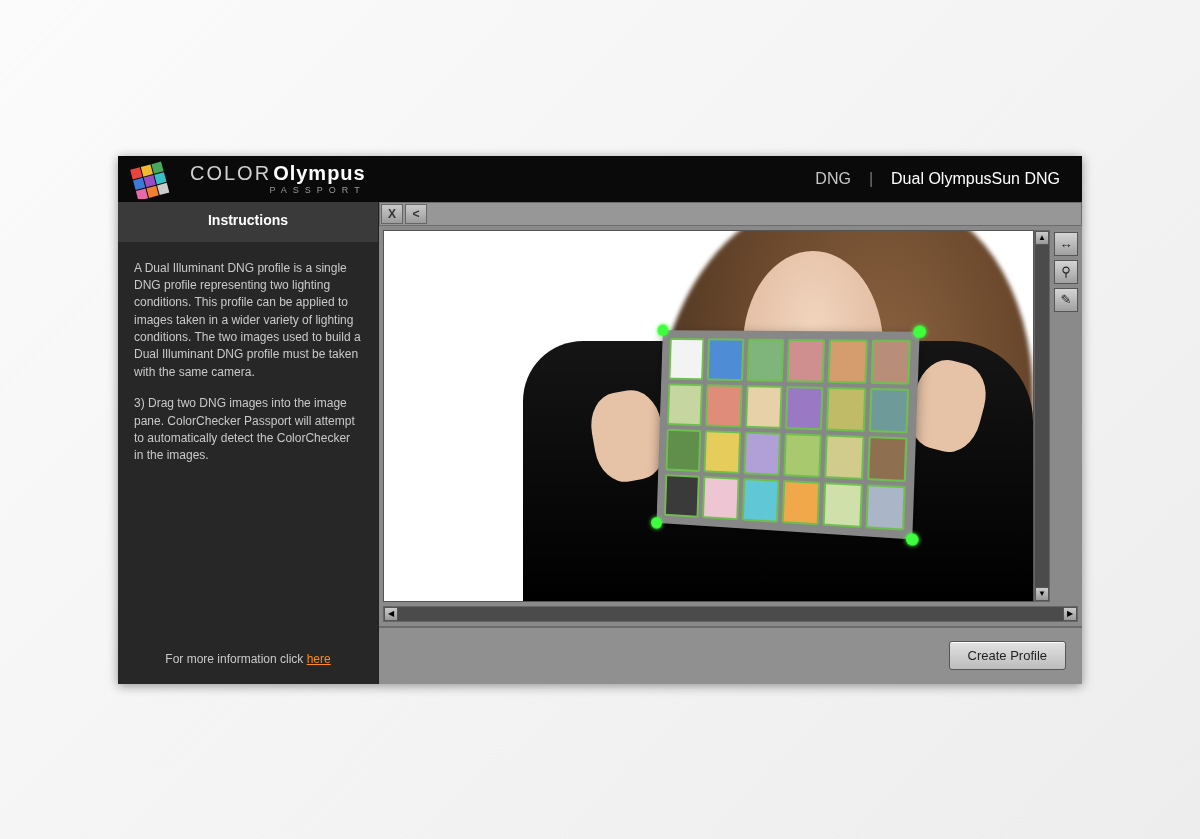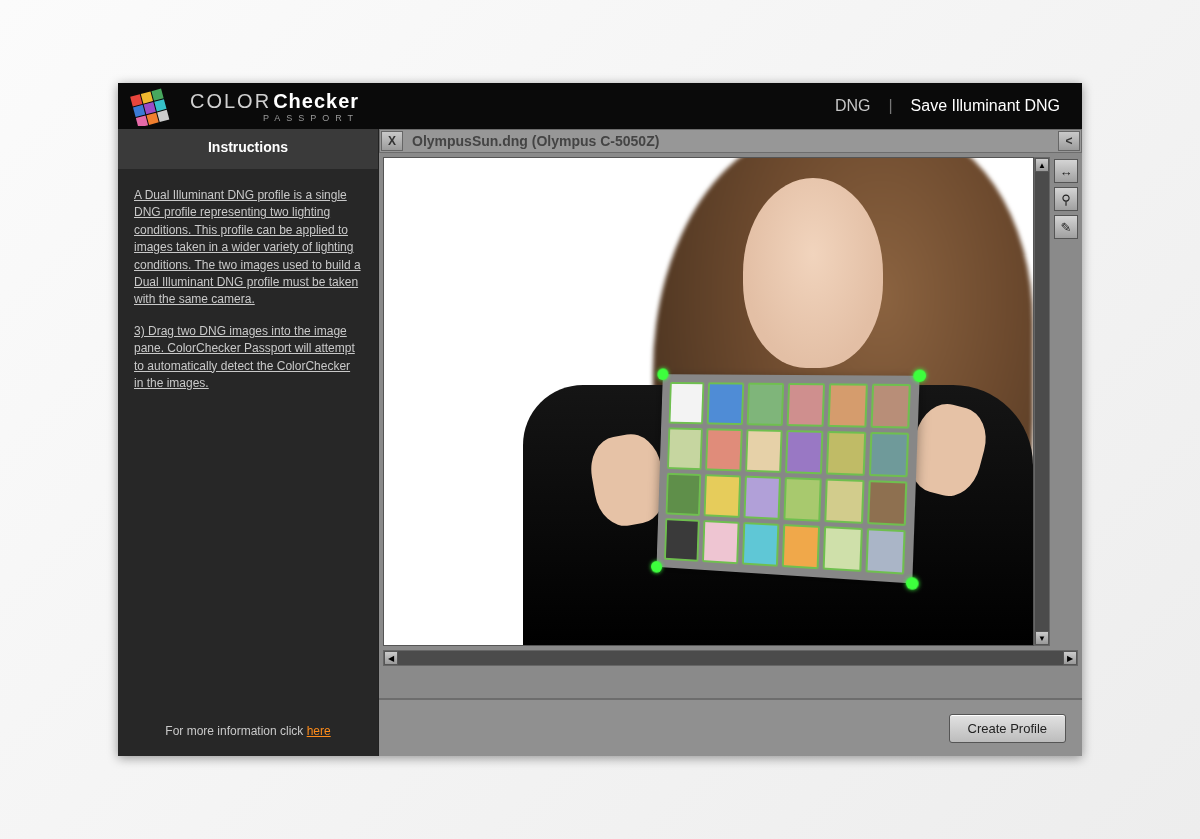--- a/index.html
+++ b/index.html
@@ -1,19 +1,19 @@
 <!DOCTYPE html>
 <html><head>
 <meta charset="utf-8">
 <style>
   * { box-sizing: border-box; margin: 0; padding: 0; }
   html, body { width: 1200px; height: 839px; font-family: Arial, Helvetica, sans-serif; }
   body { background: linear-gradient(135deg, #fbfbfb 0%, #ededed 100%); display: flex; align-items: center; justify-content: center; }
 
-  .app-window { width: 964px; height: 673px; background: #4c1d95; box-shadow: 0 2px 10px rgba(0,0,0,0.4); display: flex; flex-direction: column; }
+  .app-window { width: 964px; height: 528px; background: #4c1d95; box-shadow: 0 2px 10px rgba(0,0,0,0.4); display: flex; flex-direction: column; }
 
   
   .header { height: 46px; background: #0a0a0a; display: flex; align-items: center; color: #fff; }
   .logo-area { display: flex; align-items: center; padding-left: 10px; }
   .logo-icon { width: 58px; height: 40px; }
   .logo-text { display: flex; flex-direction: column; margin-left: 4px; }
   .logo-main { display: flex; align-items: baseline; gap: 2px; }
   .logo-color { font-size: 20px; font-weight: 300; letter-spacing: 2px; color: #d0d0d0; }
   .logo-checker { font-size: 20px; font-weight: 600; letter-spacing: 1px; color: #fff; }
   .logo-sub { font-size: 9px; letter-spacing: 6px; color: #999; text-align: right; }
@@ -23,21 +23,21 @@
   .nav-item.active { color: #fff; font-weight: 500; }
   .nav-sep { color: #777; }
 
   
   .body { flex: 1; display: flex; min-height: 0; }
 
   
   .sidebar { width: 260px; background: #272727; color: #c9c9c9; font-size: 12px; display: flex; flex-direction: column; }
   .sidebar-title { text-align: center; color: #fff; font-weight: bold; font-size: 14px; padding: 10px 0 14px 0; background: #3a3a3a; }
   .sidebar-content { padding: 18px 16px; flex: 1; line-height: 1.45; overflow: auto; }
-  .sidebar-content p { margin-bottom: 14px; text-decoration: underline; }
+  .sidebar-content p { margin-bottom: 14px; }
   .sidebar-footer { text-align: center; font-size: 12px; color: #c9c9c9; padding: 12px 0 18px 0; }
   .sidebar-footer a { color: #ff8c1a; text-decoration: underline; cursor: pointer; }
 
   
   .main { flex: 1; background: #8a8a8a; display: flex; flex-direction: column; border-left: 1px solid #222; }
   .image-header { height: 24px; background: #979797; border: 1px solid #6d6d6d; display: flex; align-items: center; }
   .close-btn, .collapse-btn { width: 22px; height: 20px; background: linear-gradient(#c9c9c9,#9c9c9c); border: 1px solid #666; display: flex; align-items: center; justify-content: center; font-size: 12px; font-weight: bold; color: #333; cursor: pointer; margin: 1px; }
   .image-title { flex: 1; padding-left: 8px; color: #444; font-weight: bold; font-size: 14px; }
 
   .image-area { flex: 1; position: relative; background: #8a8a8a; display: flex; padding: 4px; min-height: 0; }
@@ -55,21 +55,21 @@
   .corner-dot { position: absolute; width: 12px; height: 12px; background: #3dff3d; border-radius: 50%; box-shadow: 0 0 4px #3dff3d; }
 
   .v-scrollbar { width: 16px; background: #a8a8a8; border: 1px solid #666; display: flex; flex-direction: column; }
   .h-scrollbar { height: 16px; background: #a8a8a8; border: 1px solid #666; display: flex; margin: 0 4px 4px 4px; }
   .sb-btn { width: 14px; height: 14px; background: linear-gradient(#ccc,#999); border: 1px solid #555; font-size: 8px; display: flex; align-items: center; justify-content: center; cursor: pointer; }
   .sb-track { flex: 1; background: #4b4b4b; }
 
   .tool-panel { width: 28px; display: flex; flex-direction: column; gap: 4px; padding: 2px 0 0 4px; }
   .tool-btn { width: 24px; height: 24px; background: linear-gradient(#d4d4d4,#a0a0a0); border: 1px solid #555; display: flex; align-items: center; justify-content: center; cursor: pointer; font-size: 13px; color: #222; }
 
-  .bottom-bar { height: 58px; background: #909090; border-top: 2px solid #6d6d6d; display: flex; align-items: center; justify-content: flex-end; padding-right: 16px; margin-top: 28px; }
+  .bottom-bar { height: 58px; background: #909090; border-top: 2px solid #6d6d6d; display: flex; align-items: center; justify-content: flex-end; padding-right: 16px; }
   .create-btn { padding: 6px 18px; background: linear-gradient(#e2e2e2,#bcbcbc); border: 1px solid #555; border-radius: 3px; font-size: 13px; color: #222; cursor: pointer; box-shadow: inset 0 1px 0 #fff; }
 </style>
 </head>
 <body>
 
 <div class="app-window">
 
   <div class="header">
     <div class="logo-area">
       <svg class="logo-icon" viewBox="0 0 58 40">
@@ -81,50 +81,49 @@
           <rect x="11" y="11" width="10" height="10" fill="#9b4cc7"></rect>
           <rect x="22" y="11" width="10" height="10" fill="#36c1c9"></rect>
           <rect x="0" y="22" width="10" height="10" fill="#e66aa8"></rect>
           <rect x="11" y="22" width="10" height="10" fill="#f07f2f"></rect>
           <rect x="22" y="22" width="10" height="10" fill="#cccccc"></rect>
         </g>
       </svg>
       <div class="logo-text">
         <div class="logo-main">
           <span class="logo-color">COLOR</span>
-          <span class="logo-checker">Checker</span>
+          <span class="logo-checker">Olympus</span>
         </div>
         <div class="logo-sub">PASSPORT</div>
       </div>
     </div>
     <div class="header-spacer"></div>
     <div class="header-nav">
       <span class="nav-item">DNG</span>
       <span class="nav-sep">|</span>
-      <span class="nav-item active">Save Illuminant DNG</span>
+      <span class="nav-item active">Dual OlympusSun DNG</span>
     </div>
   </div>
 
   <div class="body">
 
     <div class="sidebar">
       <div class="sidebar-title">Instructions</div>
       <div class="sidebar-content">
         <p>A Dual Illuminant DNG profile is a single DNG profile representing two lighting conditions. This profile can be applied to images taken in a wider variety of lighting conditions. The two images used to build a Dual Illuminant DNG profile must be taken with the same camera.</p>
         <p>3) Drag two DNG images into the image pane. ColorChecker Passport will attempt to automatically detect the ColorChecker in the images.</p>
       </div>
       <div class="sidebar-footer">
         <span>For more information click </span><a>here</a>
       </div>
     </div>
 
     <div class="main">
       <div class="image-header">
         <div class="close-btn">X</div>
-        <div class="image-title">OlympusSun.dng (Olympus C-5050Z)</div>
         <div class="collapse-btn">&lt;</div>
       </div>
 
       <div class="image-area">
         <div class="image-viewport">
           <div class="photo">
             <div class="photo-bg"></div>
             <div class="hair"></div>
             <div class="torso"></div>
             <div class="face"></div>

